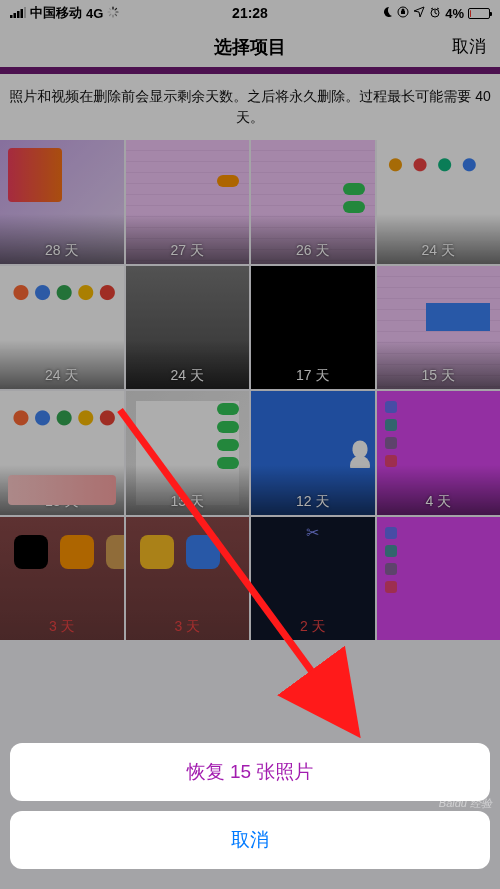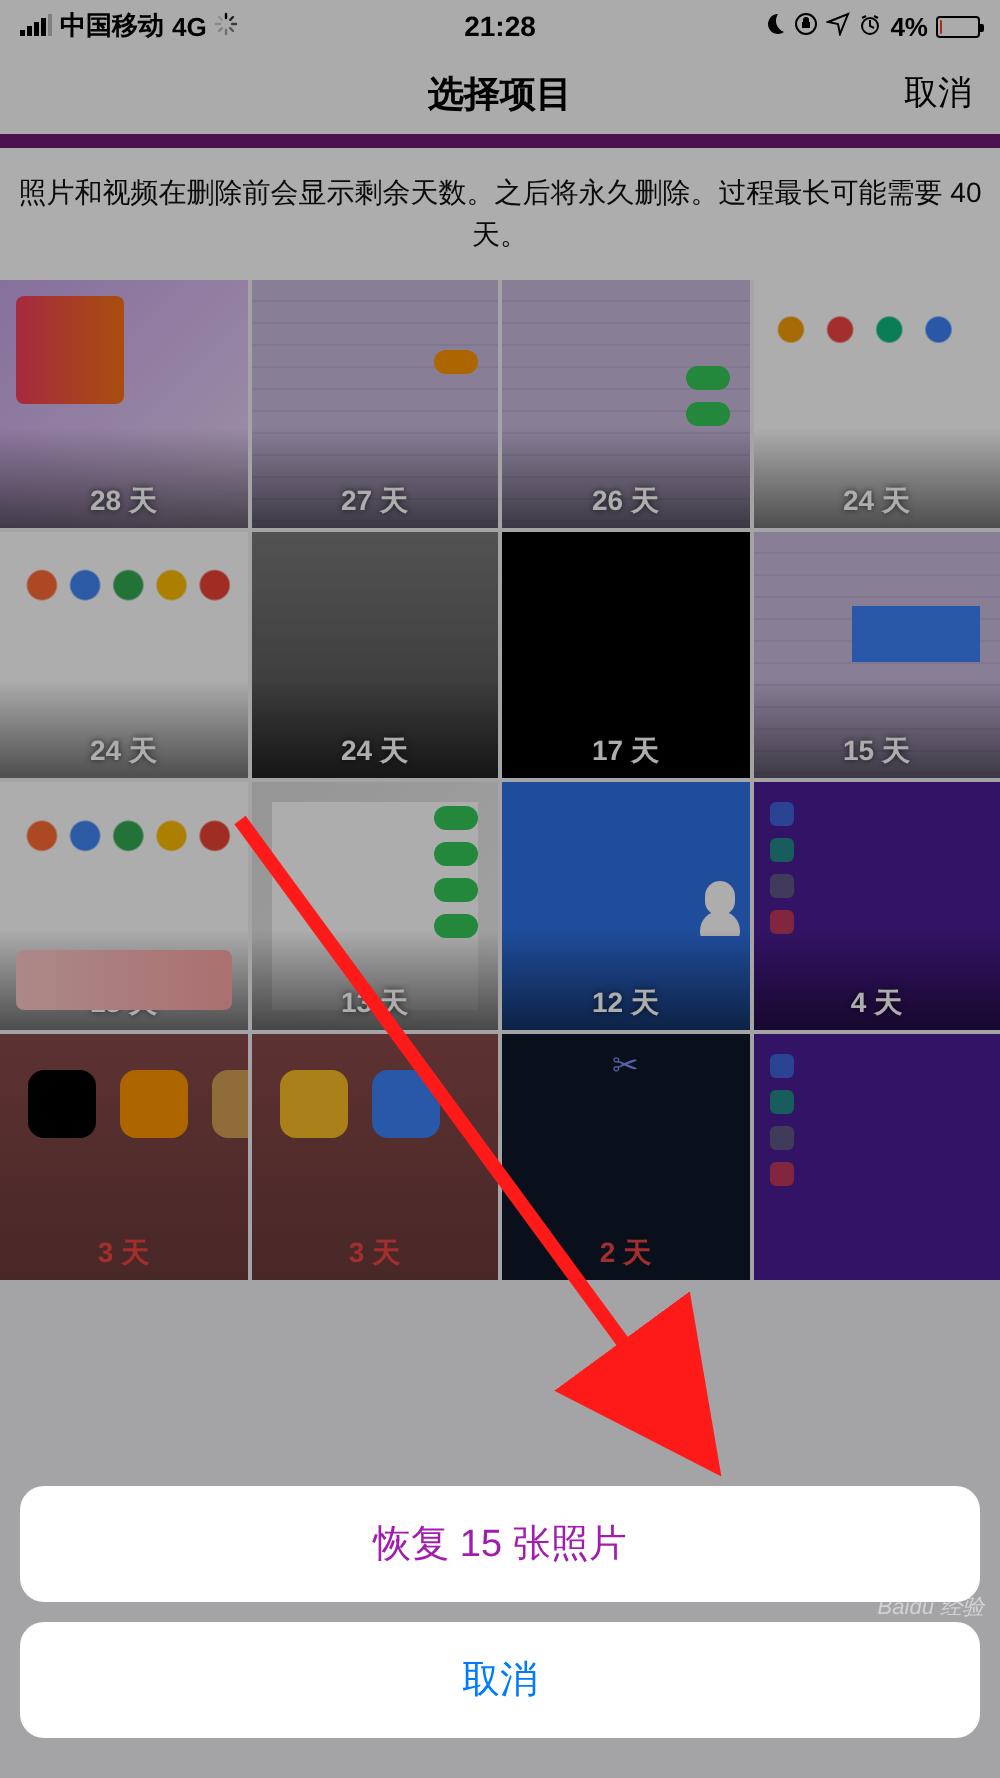--- a/index.html
+++ b/index.html
@@ -9,22 +9,22 @@
   .status-center { position: absolute; left: 50%; transform: translateX(-50%); font-size: 14px; font-weight: 600; }
   .battery { width: 22px; height: 11px; border: 1px solid #000; border-radius: 2px; position: relative; }
   .battery::after { content: ""; position: absolute; right: -3px; top: 3px; width: 2px; height: 4px; background: #000; border-radius: 0 1px 1px 0; }
   .battery-fill { position: absolute; left: 1px; top: 1px; bottom: 1px; width: 4%; background: #ff3b30; border-radius: 1px; }
   .nav-bar { height: 48px; display: flex; align-items: center; justify-content: center; position: relative; background: #fdfdfd; border-bottom: 7px solid #701a75; }
   .nav-title { font-size: 18px; font-weight: 600; }
   .nav-cancel { position: absolute; right: 14px; font-size: 17px; color: #000; }
   .info-text { padding: 12px 8px; font-size: 14px; line-height: 1.5; color: #111; background: #fff; text-align: center; }
   .grid { display: grid; grid-template-columns: repeat(4, 1fr); gap: 2px; }
   .thumb { position: relative; aspect-ratio: 1; background: linear-gradient(135deg,#dcdcdc,#f0f0f0); overflow: hidden; }
-  .thumb .days { position: absolute; bottom: 4px; left: 0; right: 0; text-align: center; color: #fff; font-size: 14px; text-shadow: 0 0 3px rgba(0,0,0,.7); font-weight: 700; }
-  .thumb.settings { background: #4c1d95; }
+  .thumb .days { position: absolute; bottom: 4px; left: 0; right: 0; text-align: center; color: #fff; font-size: 14px; text-shadow: 0 0 3px rgba(0,0,0,.7); font-weight: 400; }
+  .thumb.settings { background: #d946ef; }
   .thumb.settings::before { content:""; position:absolute; inset:0; background: repeating-linear-gradient(#fff,#fff 10px,#eee 10px,#eee 11px); opacity:.7;}
   .thumb.red { background:#000000; }
   .thumb.photo { background: linear-gradient(180deg,#7a7a7a,#4a4a4a); }
   .thumb.bluecard { background:#2e71e5; display:flex; align-items:center; justify-content:flex-end; }
   .thumb.bluecard svg { width:30px; height:30px; }
   .thumb.bluebar::after { content:""; position:absolute; top:30%; left:40%; right:8%; height:28px; background:#3b82f6; }
   .thumb.mixed::before{content:"";position:absolute;inset:0;background:
     radial-gradient(circle at 15% 20%, #f59e0b 6px, transparent 7px),
     radial-gradient(circle at 35% 20%, #ef4444 6px, transparent 7px),
     radial-gradient(circle at 55% 20%, #10b981 6px, transparent 7px),

